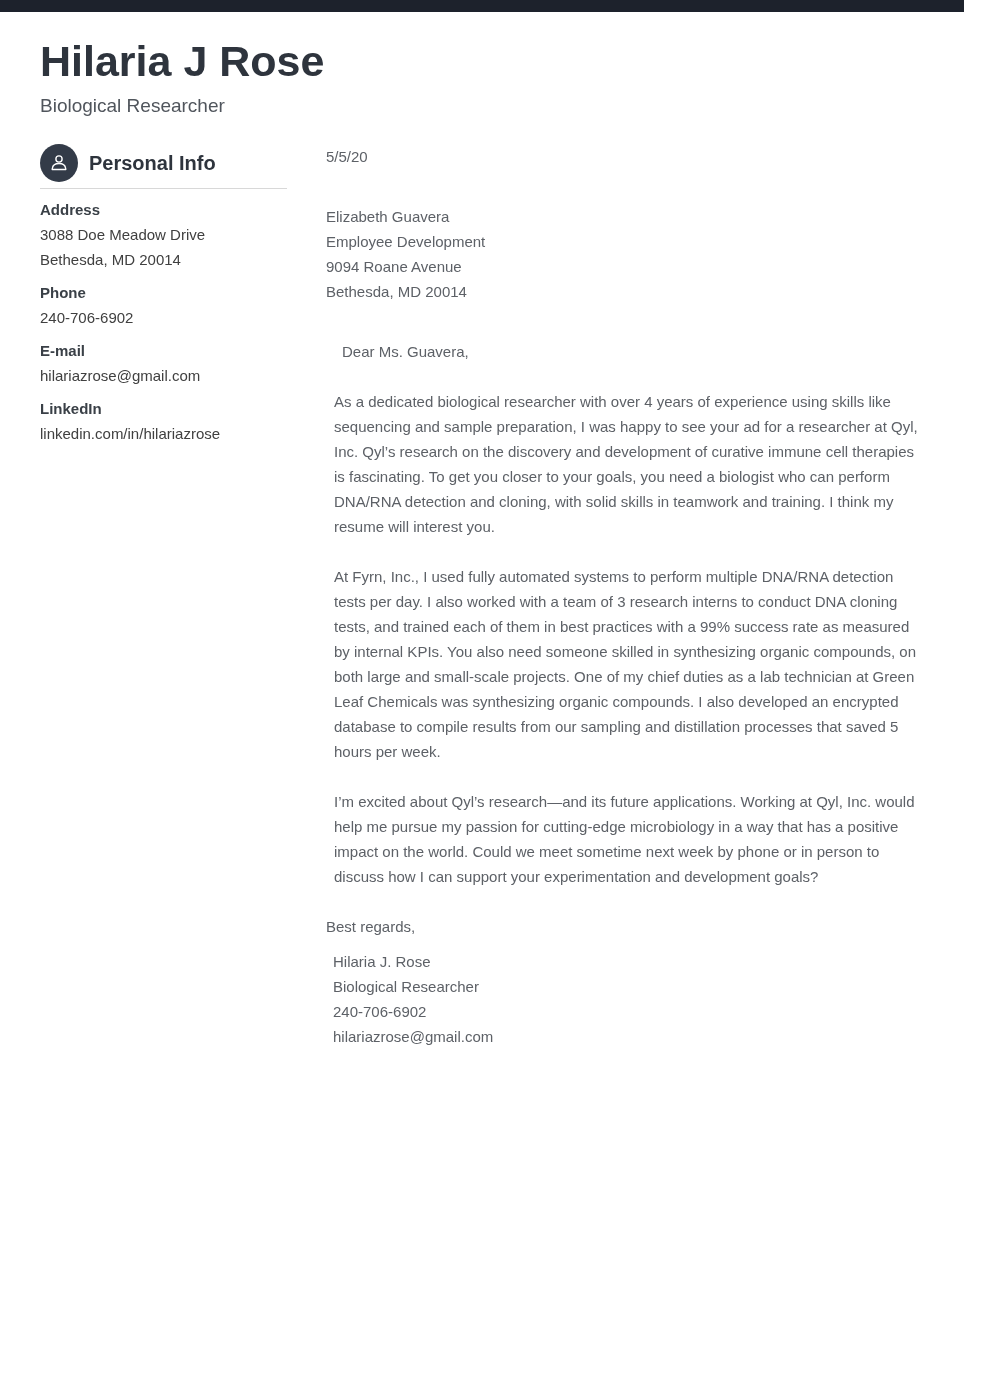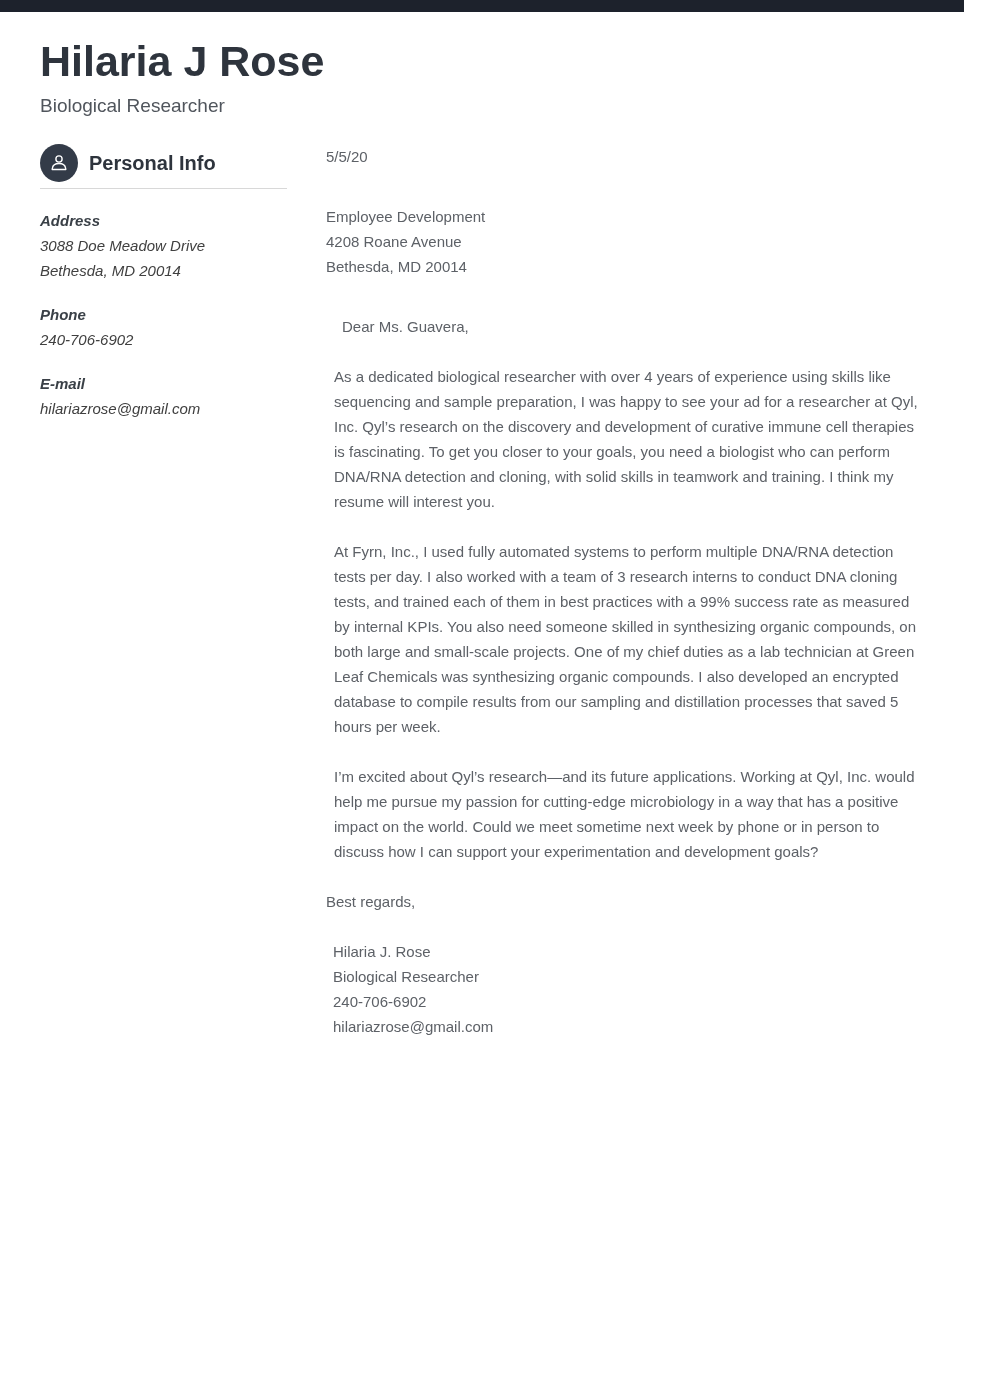--- a/index.html
+++ b/index.html
@@ -31,32 +31,32 @@
   .avatar-circle{
     width:38px;height:38px;border-radius:50%;
     background:#333b48;
     display:flex;align-items:center;justify-content:center;
     flex:0 0 38px;
   }
   .sidebar-heading{
     font-size:20px;font-weight:700;color:#2e343d;line-height:24px;
   }
   .divider{border-bottom:1px solid #d8d8d8;margin-top:6px;}
-  .group{margin-top:19px;font-style:italic;}
+  .group{margin-top:8px;}
   .group-label{font-size:15px;line-height:25px;font-weight:700;color:#3a4047;}
   .group-value{font-size:15px;line-height:25px;color:#404040;}
   .main{
     margin-left:39px;width:624px;
     font-size:15px;line-height:25px;color:#5d6167;
   }
   .date-line{margin:0 0 35px 0;}
   .recipient{margin:0 0 35px 0;}
   .salutation{margin:0 0 25px 16px;}
   .para{margin:0 0 25px 8px;}
-  .closing{margin:0 0 25px 0;}
+  .closing{margin:0 0 10px 0;}
   .signature{margin:7px;}
 </style>
 </head>
 <body>
 
 <div class="page">
   <div class="top-bar" style="background: rgb(29, 34, 44);"></div>
 
   <div class="content">
 
@@ -86,28 +86,33 @@
         <div class="group">
           <div class="group-label">Phone</div>
           <div class="group-value">240-706-6902</div>
         </div>
 
         <div class="group">
           <div class="group-label">E-mail</div>
           <div class="group-value">hilariazrose@gmail.com</div>
         </div>
 
+        <div class="group">
+          <div class="group-label">LinkedIn</div>
+          <div class="group-value">linkedin.com/in/hilariazrose</div>
+        </div>
       </div>
 
       <div class="main">
         <div class="date-line">5/5/20</div>
 
         <div class="recipient">
+          <div>Elizabeth Guavera</div>
           <div>Employee Development</div>
-          <div>4208 Roane Avenue</div>
+          <div>9094 Roane Avenue</div>
           <div>Bethesda, MD 20014</div>
         </div>
 
         <div class="salutation">Dear Ms. Guavera,</div>
 
         <p class="para">As a dedicated biological researcher with over 4 years of experience using skills like sequencing and sample preparation, I was happy to see your ad for a researcher at Qyl, Inc. Qyl’s research on the discovery and development of curative immune cell therapies is fascinating. To get you closer to your goals, you need a biologist who can perform DNA/RNA detection and cloning, with solid skills in teamwork and training. I think my resume will interest you.</p>
         <p class="para">At Fyrn, Inc., I used fully automated systems to perform multiple DNA/RNA detection tests per day. I also worked with a team of 3 research interns to conduct DNA cloning tests, and trained each of them in best practices with a 99% success rate as measured by internal KPIs. You also need someone skilled in synthesizing organic compounds, on both large and small-scale projects. One of my chief duties as a lab technician at Green Leaf Chemicals was synthesizing organic compounds. I also developed an encrypted database to compile results from our sampling and distillation processes that saved 5 hours per week.</p>
         <p class="para">I’m excited about Qyl’s research—and its future applications. Working at Qyl, Inc. would help me pursue my passion for cutting-edge microbiology in a way that has a positive impact on the world. Could we meet sometime next week by phone or in person to discuss how I can support your experimentation and development goals?</p>
 
         <div class="closing">Best regards,</div>

